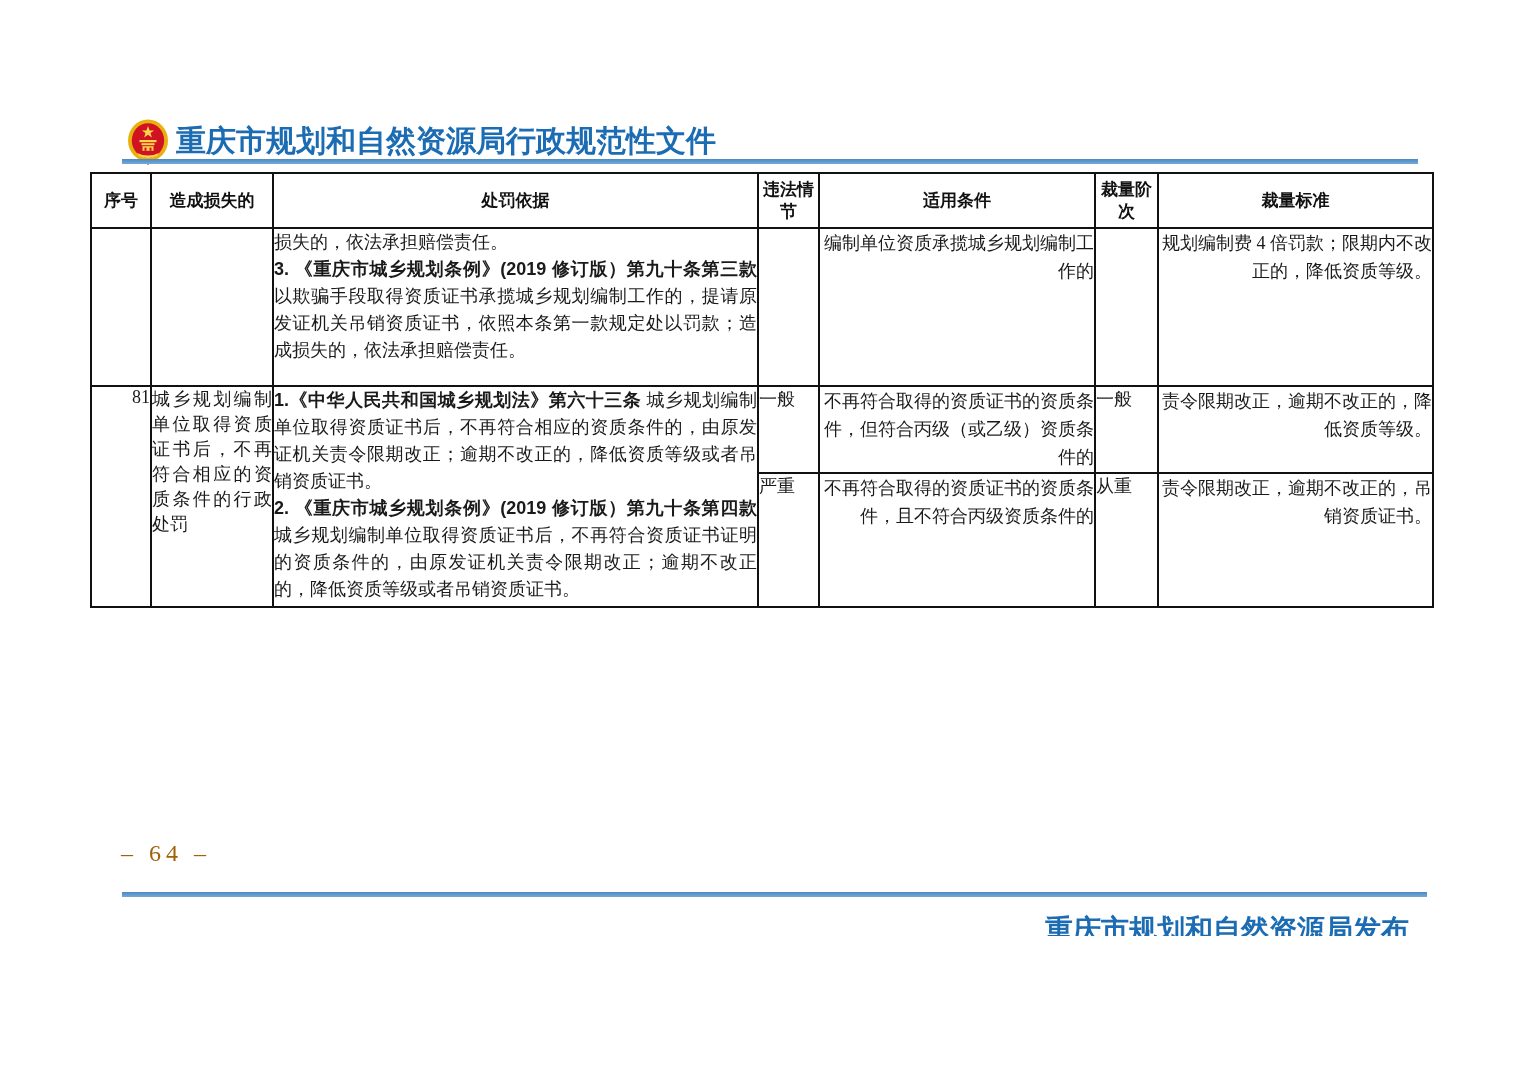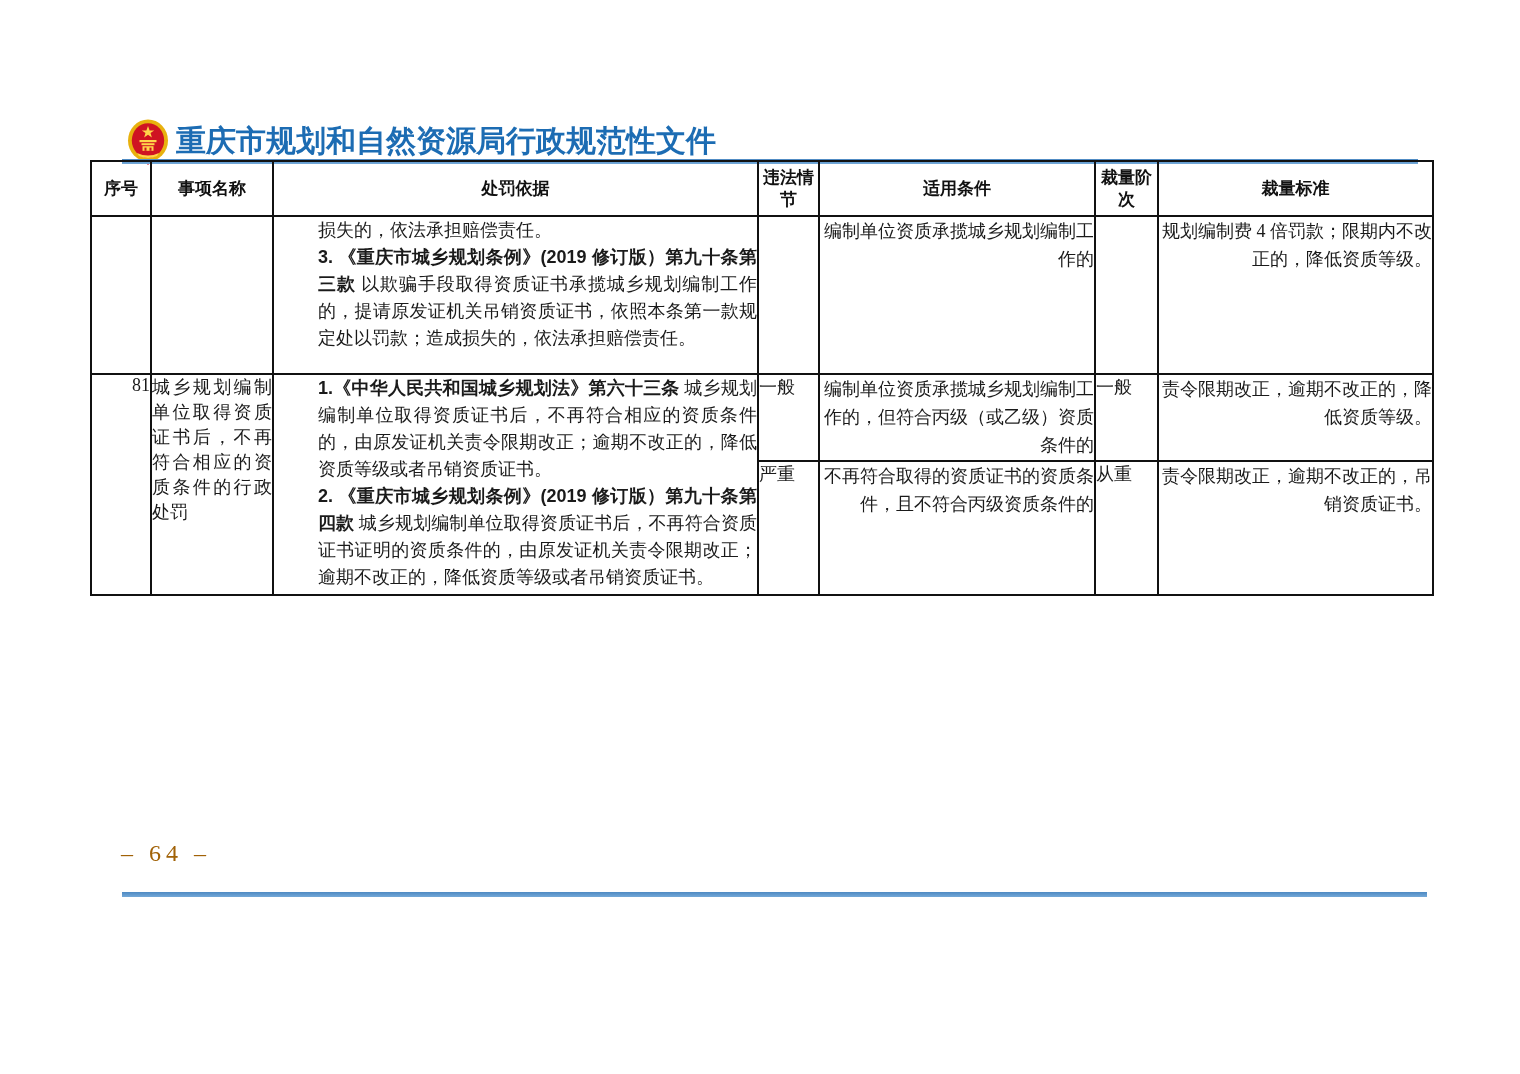--- a/index.html
+++ b/index.html
@@ -21,21 +21,21 @@
     font-size:30px;font-weight:bold;color:#1c6cb3;
     font-family:"Liberation Serif","DejaVu Serif",serif;
     letter-spacing:0px;white-space:nowrap;
   }
   .header-rule{
     position:absolute;left:122px;top:159px;width:1296px;height:5px;
     background:linear-gradient(to bottom,#4d89c2,#74a9d8);
   }
   
   .penalty-table{
-    position:absolute;left:90px;top:160px;width:1342px;
+    position:absolute;left:90px;top:172px;width:1342px;
     border-collapse:collapse;table-layout:fixed;
   }
   .penalty-table th,.penalty-table td{
     border:2px solid #111111;
     padding:0;
     vertical-align:top;
     font-size:18px;
     word-break:break-all;
   }
   .penalty-table thead tr{height:55px;}
@@ -53,21 +53,21 @@
   }
   .c-item{
     vertical-align:middle;
     padding:6px 12px;line-height:25px;font-size:18px;
     text-align:justify;
   }
   .c-basis{
     padding:3px 10px 0 10px;line-height:27px;
     text-align:justify;
   }
-  .c-basis p{margin:0;padding-left:44px;}
+  .c-basis p{margin:0;}
   .bd{
     font-weight:bold;
     font-family:"Liberation Sans","DejaVu Sans",sans-serif;
   }
   .c-circ,.c-level{
     padding-top:9px;font-size:18px;
   }
   .c-cond,.c-std{
     padding:4px 10px 0 10px;line-height:28px;font-size:19px;
     text-align:right;
@@ -117,21 +117,21 @@
         <col style="width:122px">
         <col style="width:485px">
       <col style="width:61px">
         <col style="width:276px">
         <col style="width:63px">
         <col style="width:275px">
     </colgroup>
     <thead>
       <tr>
         <th>序号</th>
-        <th>事项名称</th>
+        <th>造成损失的</th>
         <th>处罚依据</th>
         <th>违法情节</th>
         <th>适用条件</th>
         <th>裁量阶次</th>
         <th>裁量标准</th>
       </tr>
     </thead>
     <tbody>
       <tr class="row-prev">
         <td class="c-seq"></td>
@@ -150,30 +150,31 @@
       <tr class="row-81a">
         <td class="c-seq" rowspan="2">81</td>
         <td class="c-item" rowspan="2">城乡规划编制单位取得资质证书后，不再符合相应的资质条件的行政处罚</td>
         <td class="c-basis" rowspan="2">
           <p><span class="bd">1.《中华人民共和国城乡规划法》第六十三条</span>
             <span>城乡规划编制单位取得资质证书后，不再符合相应的资质条件的，由原发证机关责令限期改正；逾期不改正的，降低资质等级或者吊销资质证书。</span></p>
           <p><span class="bd">2. 《重庆市城乡规划条例》(2019 修订版）第九十条第四款</span>
             <span>城乡规划编制单位取得资质证书后，不再符合资质证书证明的资质条件的，由原发证机关责令限期改正；逾期不改正的，降低资质等级或者吊销资质证书。</span></p>
         </td>
         <td class="c-circ">一般</td>
-        <td class="c-cond">编制单位资质承揽城乡规划编制工作的，但符合丙级（或乙级）资质条件的</td>
+        <td class="c-cond">不再符合取得的资质证书的资质条件，但符合丙级（或乙级）资质条件的</td>
         <td class="c-level">一般</td>
         <td class="c-std">责令限期改正，逾期不改正的，降低资质等级。</td>
       </tr>
 
       <tr class="row-81b">
         <td class="c-circ">严重</td>
         <td class="c-cond">不再符合取得的资质证书的资质条件，且不符合丙级资质条件的</td>
         <td class="c-level">从重</td>
         <td class="c-std">责令限期改正，逾期不改正的，吊销资质证书。</td>
       </tr>
     </tbody>
   </table>
 
   <div class="page-number">– 64 –</div>
   <div class="footer-rule"></div>
+  <div class="publisher">重庆市规划和自然资源局发布</div>
 
 </div>
 
 </body></html>

